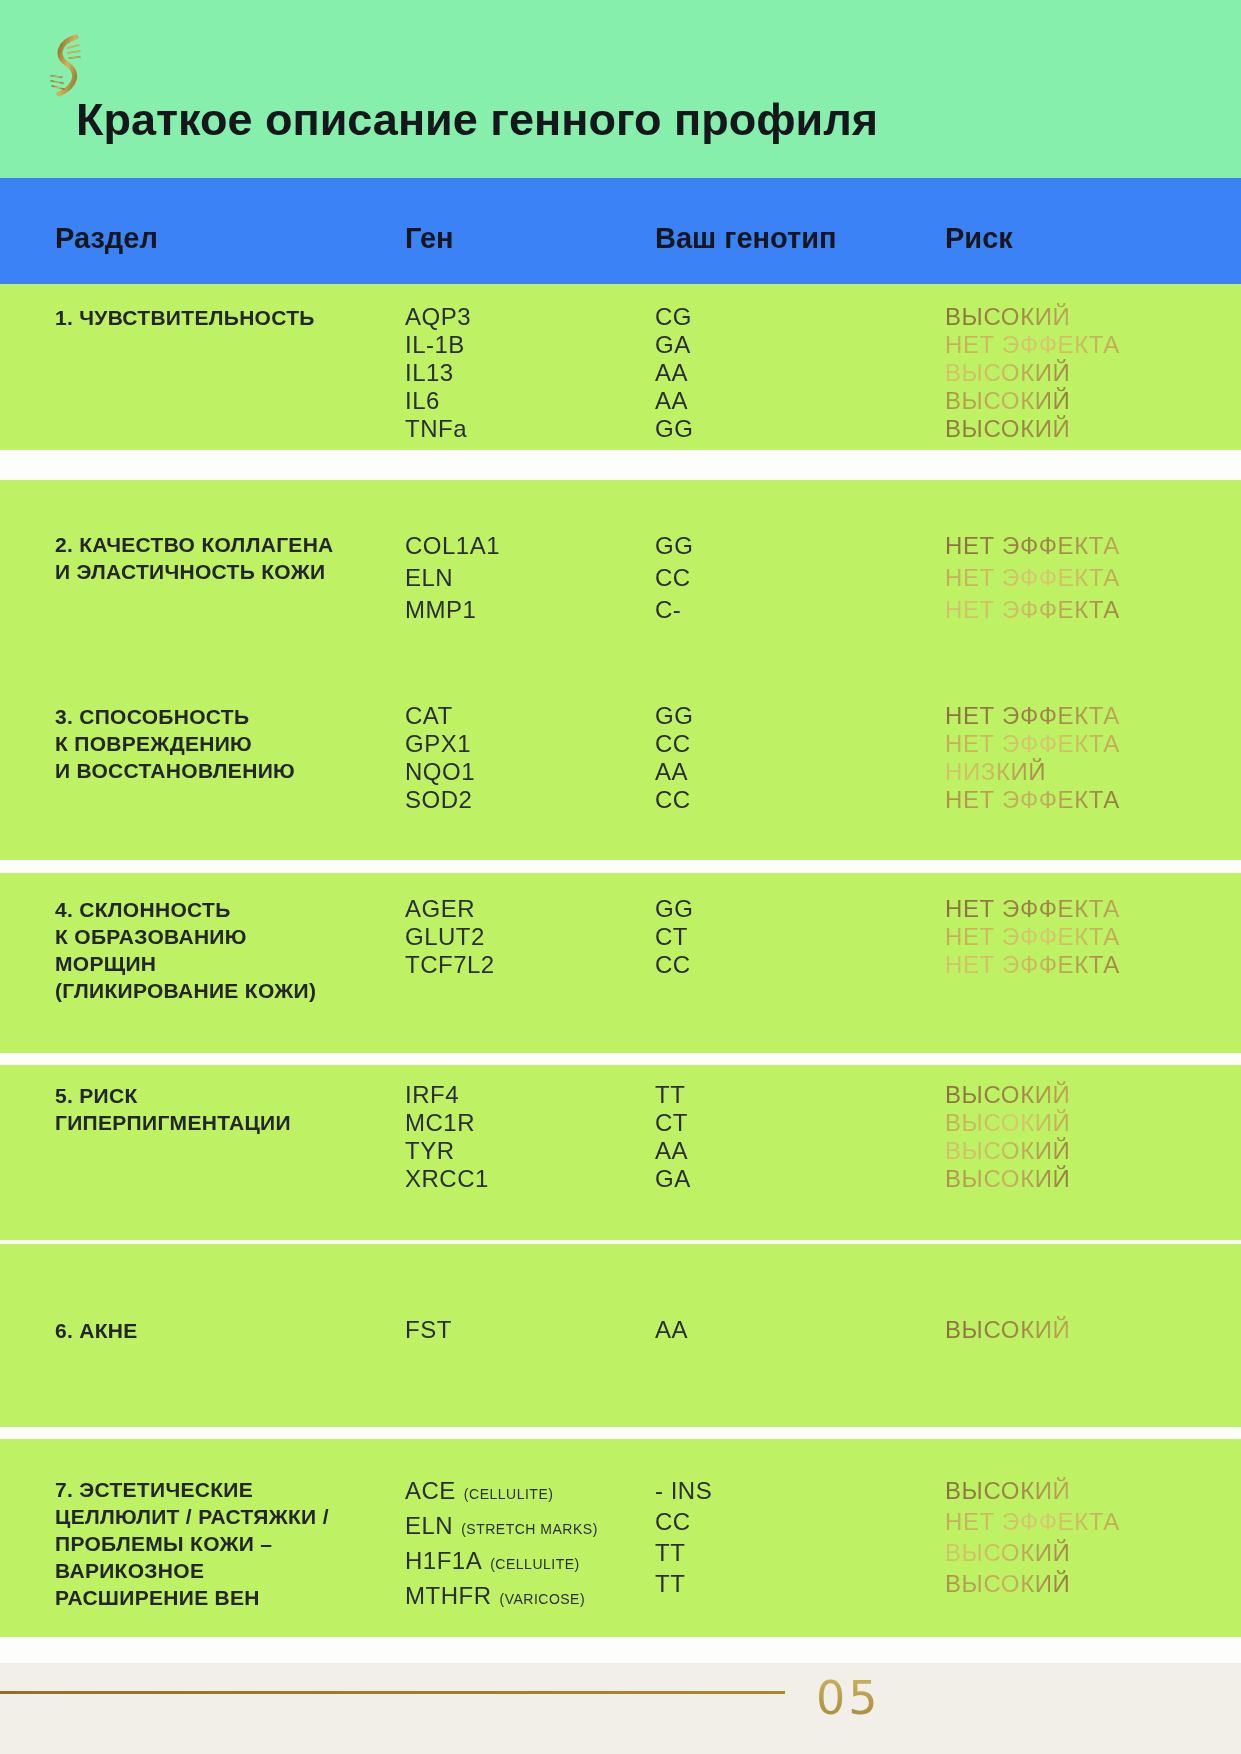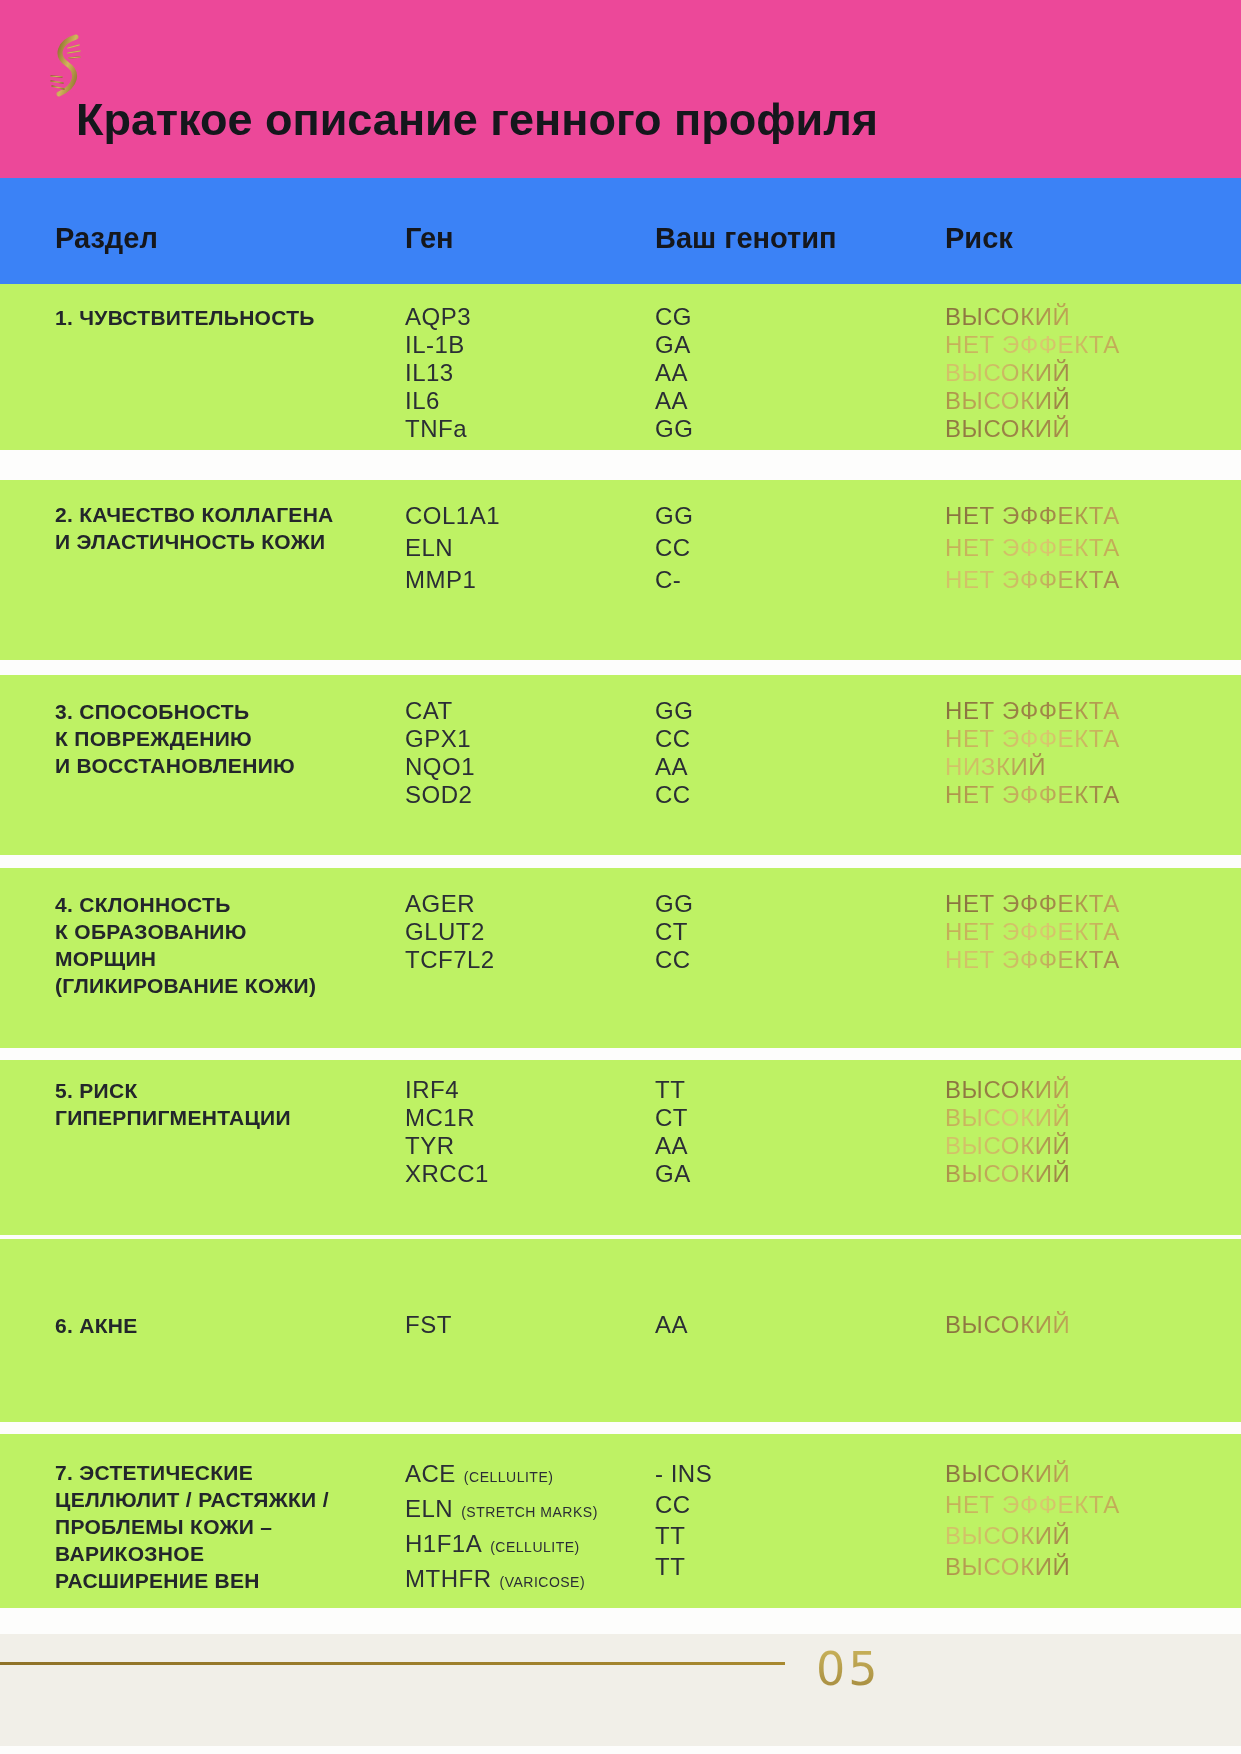--- a/index.html
+++ b/index.html
@@ -8,21 +8,21 @@
     background:#fdfdfc;
     font-family:"Liberation Sans", sans-serif;
     -webkit-font-smoothing:antialiased;
     position:relative;
     overflow:hidden;
   }
   .page{width:1241px;height:1754px;position:relative;}
 
   
   .top-band{
-    height:178px;background:#ec4899;position:relative;box-sizing:border-box;
+    height:178px;background:#86efac;position:relative;box-sizing:border-box;
   }
   .logo{position:absolute;left:46px;top:34px;width:40px;height:64px;}
   .page-title{
     margin:0;position:absolute;left:76px;top:94px;
     font-size:45px;font-weight:800;letter-spacing:0;
     color:#15171c;white-space:nowrap;
   }
 
   
   .colheads{
@@ -34,26 +34,26 @@
   .c1{width:405px;padding-left:55px;box-sizing:border-box;}
   .c2{width:250px;box-sizing:border-box;}
   .c3{width:290px;box-sizing:border-box;}
   .c4{flex:1;box-sizing:border-box;}
 
   
   .band{
     background:#bef264;display:flex;box-sizing:border-box;width:1241px;
   }
   .section-1{height:166px;margin-bottom:30px;padding-top:19px;}
-  .section-2{height:180px;margin-bottom:15px;padding-top:20px;}
+  .section-2{height:200px;padding-top:50px;}
   .section-3{height:180px;margin-bottom:13px;padding-top:22px;}
   .section-4{height:180px;margin-bottom:12px;padding-top:22px;}
   .section-5{height:175px;margin-bottom:4px;padding-top:16px;}
   .section-6{height:183px;margin-bottom:12px;padding-top:72px;}
-  .section-7{height:174px;margin-bottom:0;padding-top:24px;}
+  .section-7{height:198px;margin-bottom:0;padding-top:36px;}
 
   .col{box-sizing:border-box;}
   .title-line{
     font-size:21px;font-weight:700;line-height:25px;
     color:#23262b;letter-spacing:.3px;margin-top:2px;
   }
   .cell-line{
     font-size:24px;line-height:28px;color:#2b2e35;letter-spacing:.5px;
     white-space:nowrap;
   }

